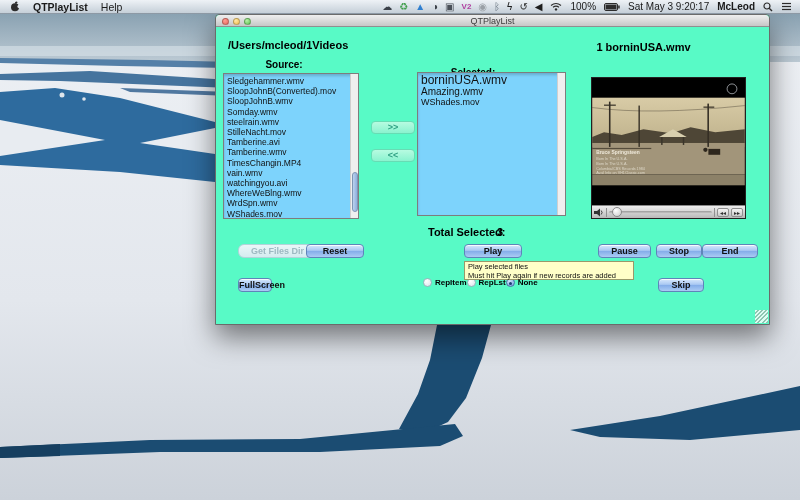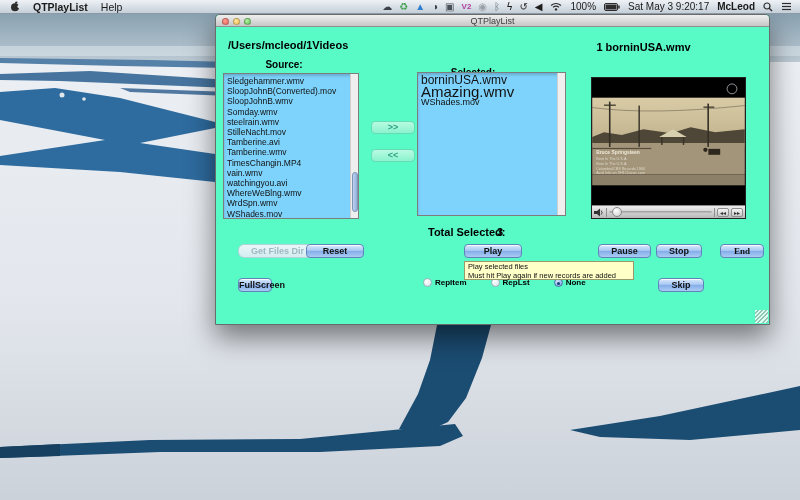--- a/index.html
+++ b/index.html
@@ -58,21 +58,21 @@
   .mint-btn { position:absolute; height:13px; border-radius:4px;
     background:linear-gradient(180deg,#b7fbe1,#8af3cf); border:1px solid #67dcb4;
     font-size:9px; font-weight:bold; color:#2fa083; text-align:center; line-height:11px; }
 
   
   #tooltip { position:absolute; left:248px; top:246px; width:170px; height:19px;
     background:#FFFFC8; border:1px solid #99996a; padding:1px 3px;
     font-size:7.5px; line-height:8.5px; color:#111; z-index:5; }
 
   
-  #radio-row { position:absolute; left:207px; top:263px; display:flex; gap:24px; align-items:center; }
+  #radio-row { position:absolute; left:207px; top:263px; display:flex; gap:0; align-items:center; }
   .radio { display:flex; align-items:center; gap:3px; }
   .radio-dot { width:9px; height:9px; border-radius:50%;
     background:radial-gradient(circle at 35% 30%, #ffffff, #d8e2ea); border:1px solid #9fb0bd; position:relative; }
   .radio.on .radio-dot { background:radial-gradient(circle at 35% 30%, #cfe2fa, #6f9ede); border-color:#4a6fa8; }
   .radio.on .radio-dot::after { content:""; position:absolute; left:2.5px; top:2.5px; width:3px; height:3px;
     border-radius:50%; background:#1c3f74; }
   .radio-label { font-size:8px; font-weight:bold; color:#000; }
 
   
   #video-box { position:absolute; left:375px; top:62px; width:155px; height:142px;
@@ -208,21 +208,21 @@
   <div class="vscroll" style="left:134px; top:59px; bottom:auto; height:144px; right:auto;">
     <div class="vthumb" style="top:68%; height:28%;"></div>
   </div>
 
   <div class="mint-btn" style="left:155px; top:106px; width:44px;">&gt;&gt;</div>
   <div class="mint-btn" style="left:155px; top:134px; width:44px;">&lt;&lt;</div>
 
   <div class="listbox" style="left:201px; top:57px; width:149px; height:144px;">
 
   <div class="list-item" style="font-size:12px; line-height:11px;">borninUSA.wmv</div>
-      <div class="list-item" style="font-size:15px; line-height:11px;">Amazing.wmv</div>
+      <div class="list-item" style="font-size:10px; line-height:11px;">Amazing.wmv</div>
       <div class="list-item" style="font-size:9px; line-height:11px;">WShades.mov</div>
     </div>
   <div class="vscroll" style="left:341px; top:58px; height:142px; right:auto;"></div>
 
   <div id="video-box">
     <svg width="153" height="127" viewBox="0 0 155 129">
       <defs>
         <linearGradient id="vidSky" x1="0" y1="0" x2="0" y2="1">
           <stop offset="0" stop-color="#d8cba6"></stop>
             <stop offset="1" stop-color="#bfb28c"></stop>
@@ -268,21 +268,21 @@
   </div>
 
   <div class="wlabel" style="left:212px; top:211px; font-size:11px;">Total Selected:</div>
   <div class="wlabel" style="left:281px; top:211px; font-size:11px;">3</div>
 
   <div class="ghost-btn" style="left:22px; top:229px; width:79px;border-radius:6px;">Get Files Dir</div>
   <div class="aqua-btn" style="left:90px; top:229px; width:58px;">Reset</div>
   <div class="aqua-btn" style="left:248px; top:229px; width:58px;">Play</div>
   <div class="aqua-btn" style="left:382px; top:229px; width:53px;">Pause</div>
   <div class="aqua-btn" style="left:440px; top:229px; width:46px;">Stop</div>
-  <div class="aqua-btn" style="left:504px; top:229px; width:44px;font-family:Liberation Serif, serif;">End</div>
+  <div class="aqua-btn" style="left:486px; top:229px; width:56px;">End</div>
 
   <div id="tooltip">
     <div>Play selected files</div>
     <div>Must hit Play again if new records are added</div>
   </div>
 
   <div class="aqua-btn" style="left:22px; top:263px; width:34px;">FullScreen</div>
   <div class="aqua-btn" style="left:442px; top:263px; width:46px;">Skip</div>
 
   <div id="radio-row">

